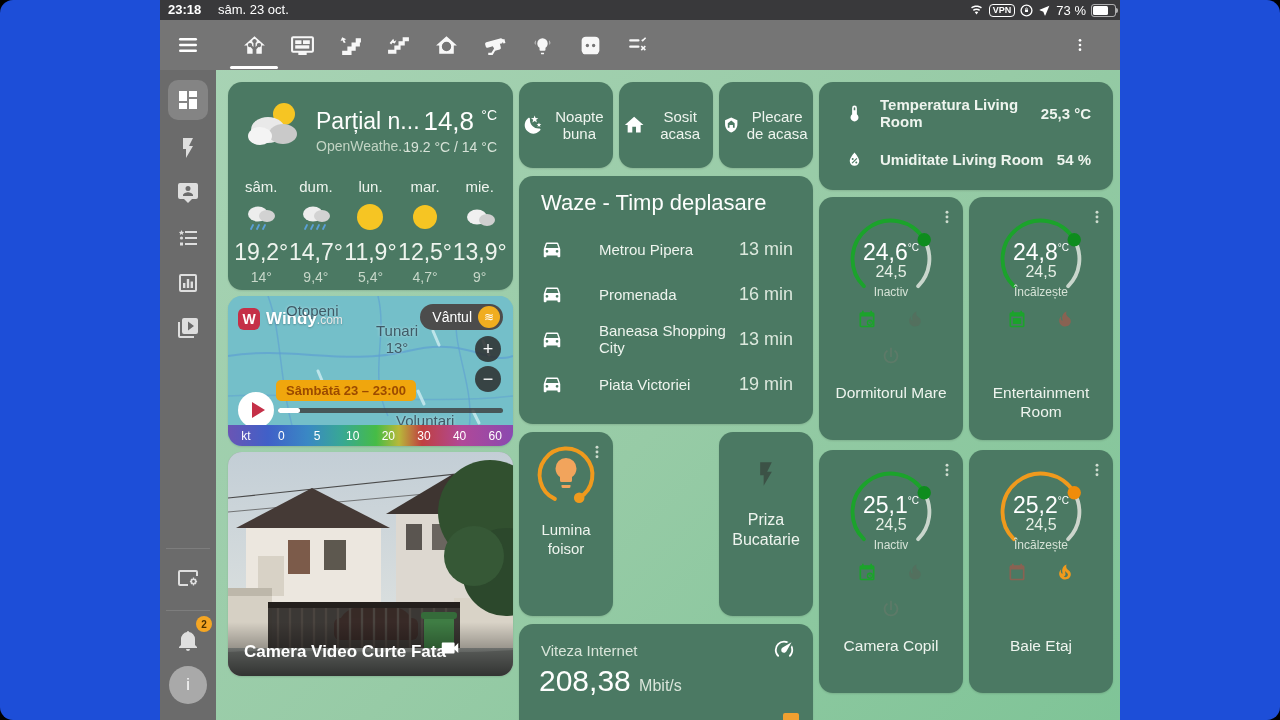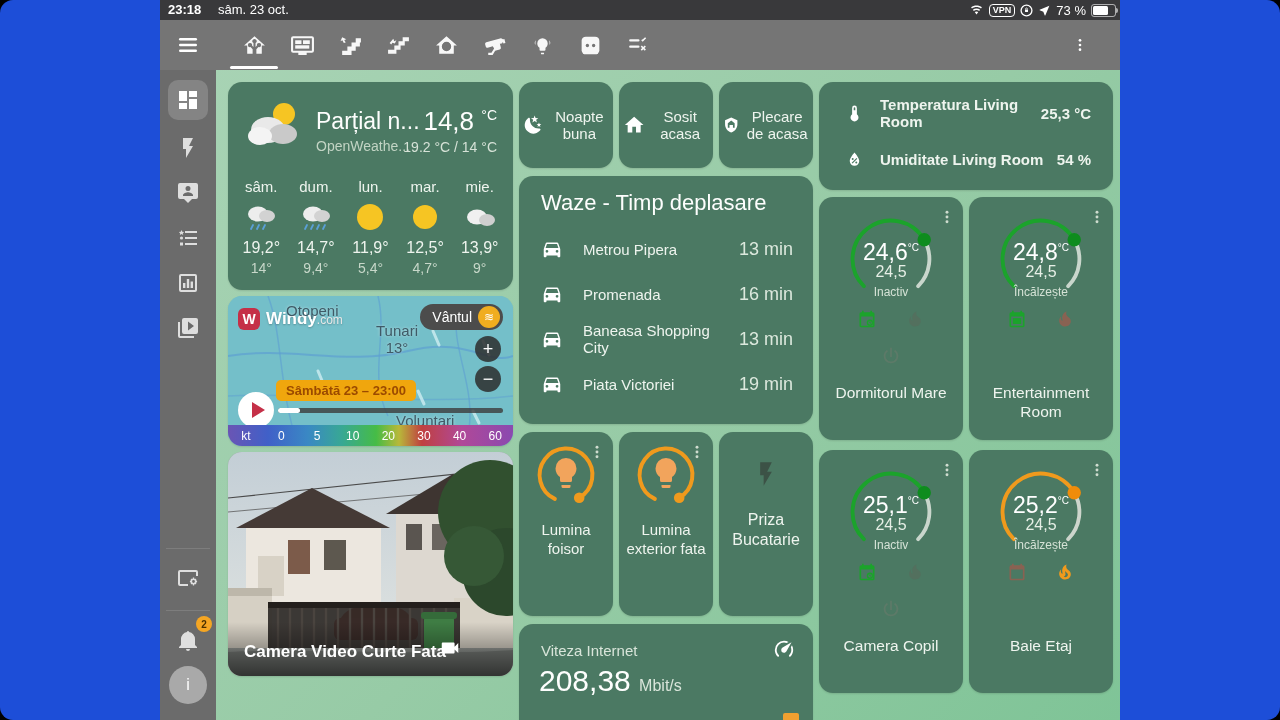--- a/index.html
+++ b/index.html
@@ -37,31 +37,31 @@
   
   .w-cond{position:absolute;left:88px;top:26px;font-size:23px;color:#fdfefd;}
   .w-prov{position:absolute;left:88px;top:56px;font-size:14px;color:#c2d4c4;}
   .w-temp{position:absolute;right:16px;top:24px;font-size:26px;color:#fdfefd;}
   .w-temp .u{font-size:14px;vertical-align:10px;}
   .w-sec{position:absolute;right:16px;top:57px;font-size:14px;color:#d6e2d7;}
   .fc{position:absolute;left:6px;right:6px;top:96px;display:flex;}
   .fc-col{flex:1;text-align:center;}
   .fc-day{font-size:15px;color:#eef4ee;}
   .fc-ic{height:44px;display:flex;align-items:center;justify-content:center;}
-  .fc-hi{font-size:16px;text-align:center;}
+  .fc-hi{font-size:23px;text-align:center;}
   .fc-lo{font-size:14px;color:#c8d8ca;margin-top:3px;}
   
   .scene{display:flex;align-items:center;justify-content:center;gap:6px;padding:6px 4px;box-sizing:border-box;text-align:center;}
   .scene svg{width:30px;height:30px;color:#fff;}
   .scene .lbl{font-size:15px;line-height:17px;}
   
   .waze-title{position:absolute;left:22px;top:14px;font-size:22px;color:#fdfefd;}
   .wrow{position:absolute;left:22px;right:20px;height:34px;display:flex;align-items:center;}
   .wrow svg{width:22px;height:22px;color:#fff;flex:0 0 22px;}
-  .wrow .dest{font-size:15px;margin-left:20px;flex:1;}
+  .wrow .dest{font-size:15px;margin-left:36px;flex:1;}
   .wrow .dur{font-size:18px;color:#dce8dd;}
   
   .srow{position:absolute;left:26px;right:22px;height:30px;display:flex;align-items:center;font-weight:bold;}
   .srow svg{width:19px;height:19px;color:#fff;flex:0 0 19px;}
   .srow .lbl{font-size:15px;margin-left:16px;flex:1;}
   .srow .val{font-size:15px;}
   
   .dial{position:absolute;left:24px;top:14px;width:96px;height:96px;}
   .dial svg{width:96px;height:96px;}
   .dial .cur{position:absolute;left:0;right:0;top:28px;text-align:center;font-size:23px;color:#fff;}
@@ -524,39 +524,20 @@
       <svg class="ring" viewBox="0 0 100 100">
         <path d="M33.1,86.2 A40 40 0 1 1 70,84.6" fill="none" stroke="#f09a1d" stroke-width="6" stroke-linecap="round"></path>
         <circle cx="70" cy="84.6" r="8" fill="#f09a1d"></circle>
       </svg>
       <svg class="bulb" viewBox="0 0 24 24" fill="currentColor">
             <path d="M12,2A7,7 0 0,1 19,9C19,11.38 17.81,13.47 16,14.74V17A1,1 0 0,1 15,18H9A1,1 0 0,1 8,17V14.74C6.19,13.47 5,11.38 5,9A7,7 0 0,1 12,2M9,21V20H15V21A1,1 0 0,1 14,22H10A1,1 0 0,1 9,21Z"></path>
           </svg>
     </div>
     <div class="lname">Lumina foisor</div>
   </div>
-  <div class="card" style="left:459px;top:432px;width:94px;height:184px;">
-    <div class="kebab">
-          <svg viewBox="0 0 24 24" fill="currentColor">
-            <circle cx="12" cy="5" r="2.2"></circle>
-            <circle cx="12" cy="12" r="2.2"></circle>
-            <circle cx="12" cy="19" r="2.2"></circle>
-          </svg>
-        </div>
-    <div class="ldial">
-      <svg class="ring" viewBox="0 0 100 100">
-        <path d="M33.1,86.2 A40 40 0 1 1 70,84.6" fill="none" stroke="#f09a1d" stroke-width="6" stroke-linecap="round"></path>
-        <circle cx="70" cy="84.6" r="8" fill="#f09a1d"></circle>
-      </svg>
-      <svg class="bulb" viewBox="0 0 24 24" fill="currentColor">
-            <path d="M12,2A7,7 0 0,1 19,9C19,11.38 17.81,13.47 16,14.74V17A1,1 0 0,1 15,18H9A1,1 0 0,1 8,17V14.74C6.19,13.47 5,11.38 5,9A7,7 0 0,1 12,2M9,21V20H15V21A1,1 0 0,1 14,22H10A1,1 0 0,1 9,21Z"></path>
-          </svg>
-    </div>
-    <div class="lname">Lumina exterior fata</div>
-  </div>
   <div class="card" style="left:559px;top:432px;width:94px;height:184px;">
     <div class="plug-ic">
           <svg viewBox="0 0 24 24" fill="currentColor">
             <path d="M7,2V13H10V22L17,10H13L17,2H7Z"></path>
           </svg>
         </div>
     <div class="pname">Priza Bucatarie</div>
   </div>
 
   <div class="card" style="left:359px;top:624px;width:294px;height:96px;border-radius:14px 14px 0 0;">

